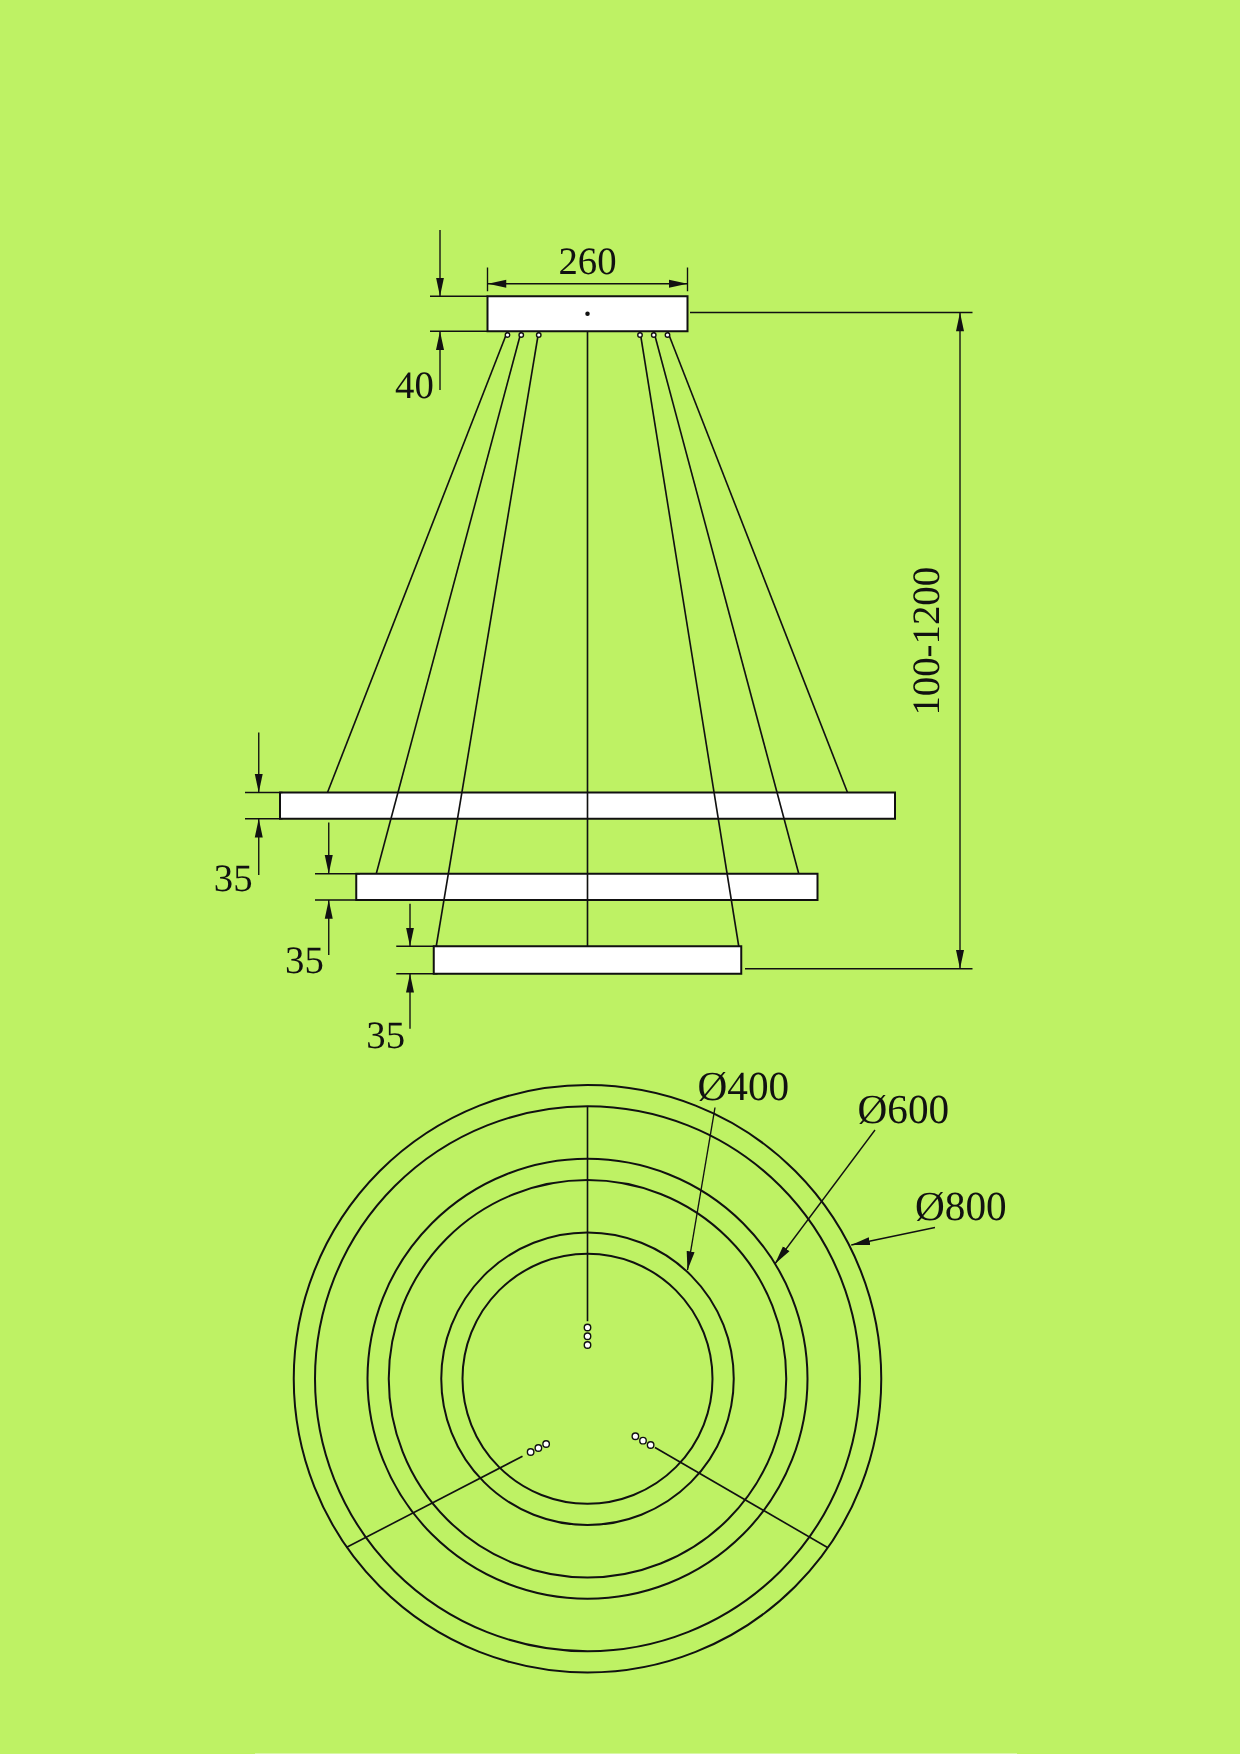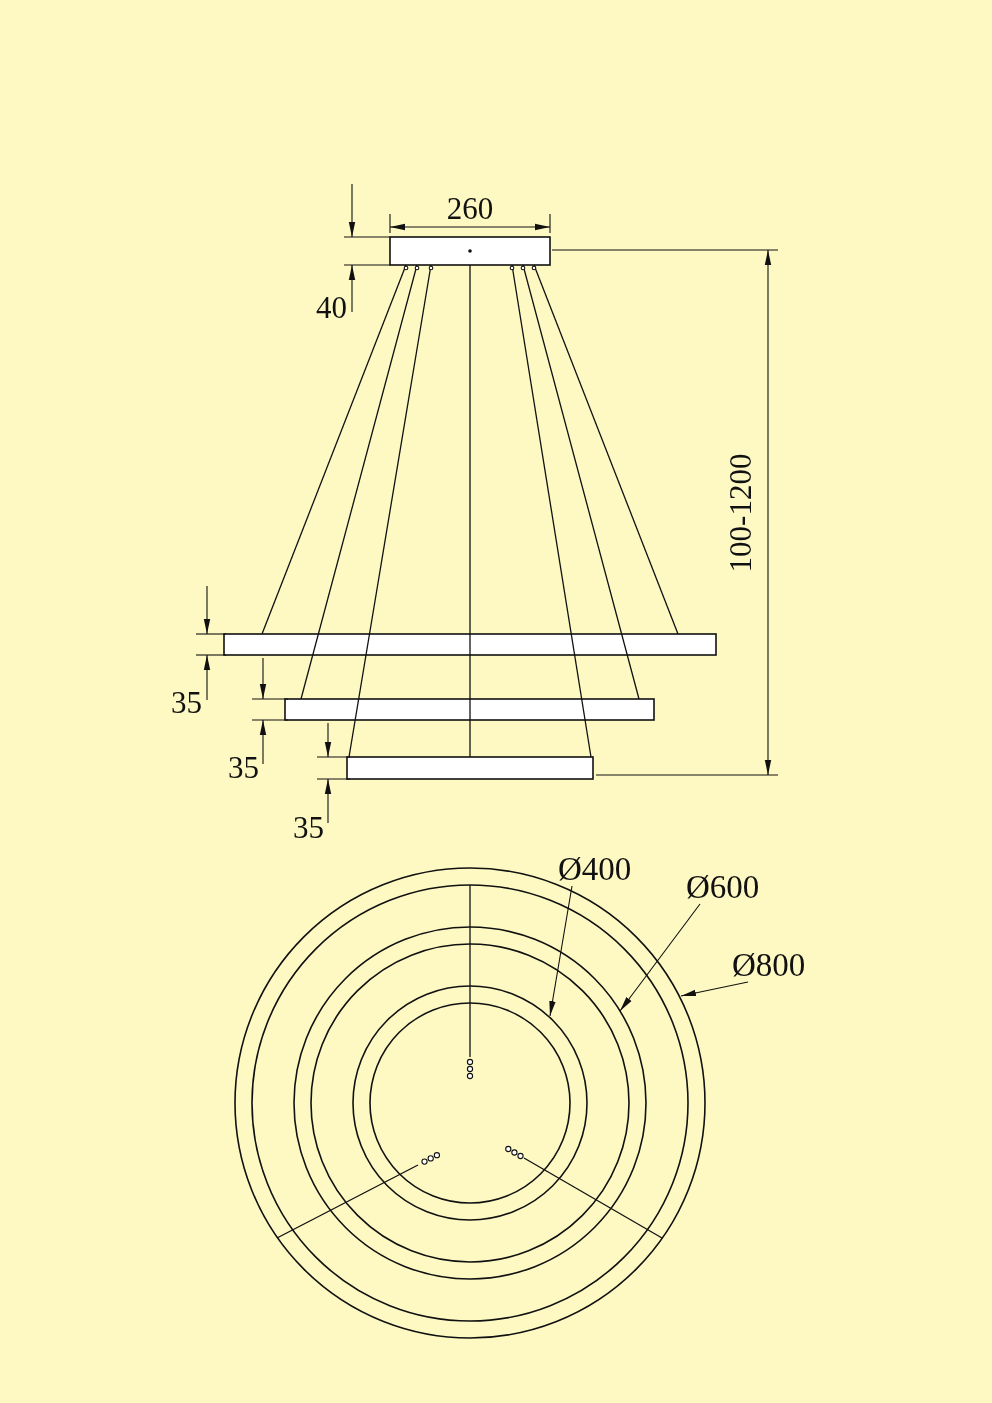--- a/index.html
+++ b/index.html
@@ -4,21 +4,21 @@
 <style>
   html, body {
     margin: 0;
     padding: 0;
     background: #ffffff;
   }
   .page {
     position: relative;
     width: 992px;
     height: 1403px;
-    background: #fef9c3;
+    background: #bef264;
     font-family: "Liberation Serif", serif;
     overflow: hidden;
   }
   svg { display: block; }
   text {
     fill: #111111;
     font-family: "Liberation Serif", serif;
   }
   .dim-text { font-size: 31px; }
   .dia-text { font-size: 33px; }

